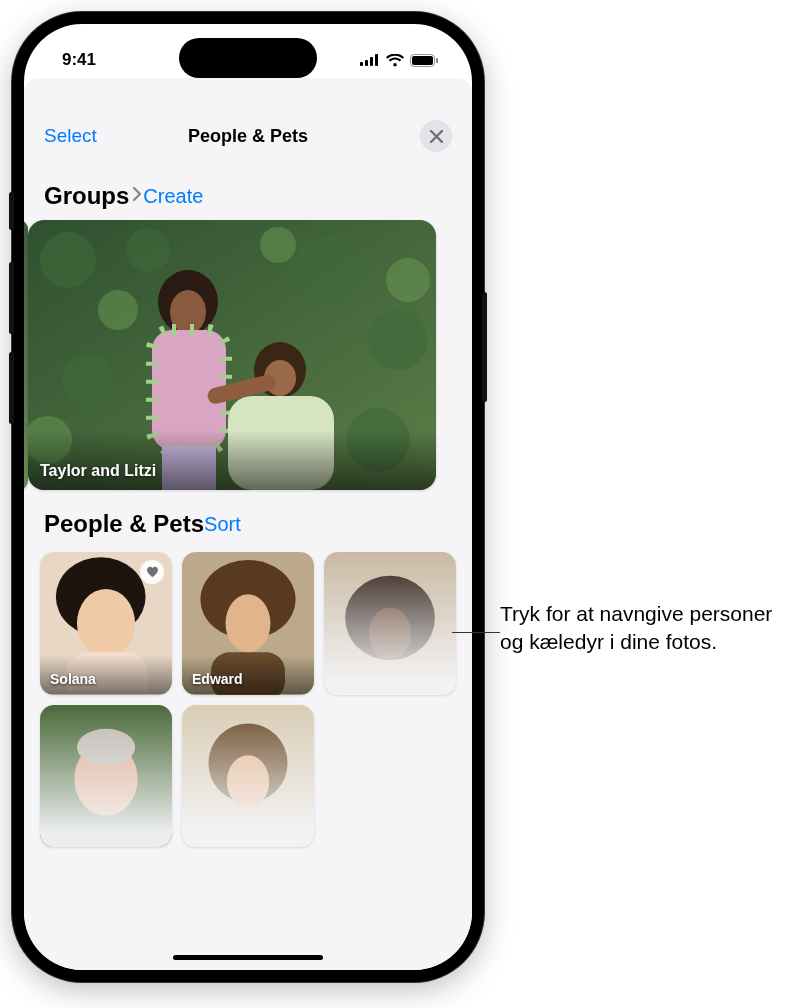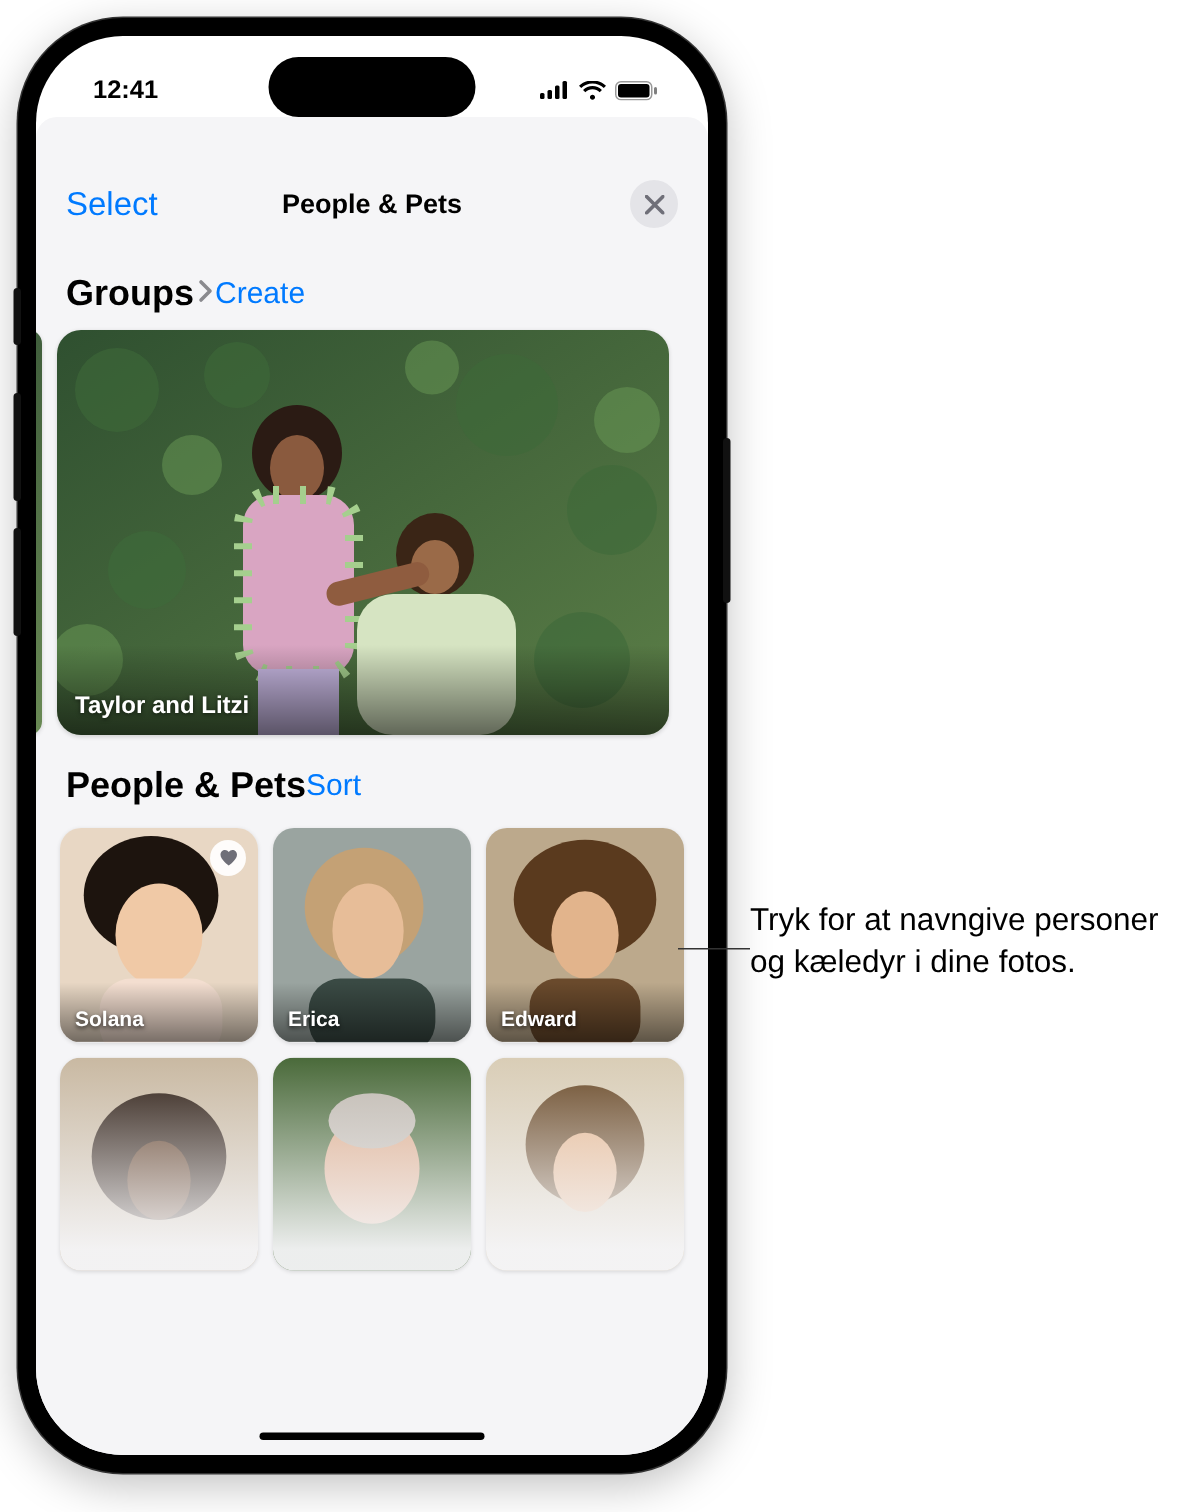--- a/index.html
+++ b/index.html
@@ -75,21 +75,21 @@
     padding-top: 30px;
   }
   .nav-bar {
     display: flex;
     align-items: center;
     justify-content: space-between;
     padding: 12px 20px 10px 20px;
   }
   .nav-left {
     color: #007aff;
-    font-size: 22px;
+    font-size: 19px;
     min-width: 70px;
   }
   .nav-title {
     font-weight: 600;
     font-size: 18px;
     color: #000;
     flex: 1;
     text-align: center;
   }
   .nav-right {
@@ -122,21 +122,20 @@
     align-items: center;
     gap: 2px;
   }
   .section-title .chev { font-size: 18px; color: #8a8a8e; font-weight: 600; }
   .section-action {
     color: #007aff;
     font-size: 20px;
   }
   .groups-row {
     display: flex;
-    gap: 10px;
     margin-left: -30px;
     align-items: flex-end;
   }
   .group-card {
     position: relative;
     border-radius: 16px;
     overflow: hidden;
     flex: none;
     box-shadow: 0 1px 3px rgba(0,0,0,.15);
   }
@@ -226,21 +225,21 @@
 <div class="phone">
   <div class="side-btn left1"></div>
   <div class="side-btn left2"></div>
   <div class="side-btn left3"></div>
   <div class="side-btn right1"></div>
 
   <div class="screen">
     <div class="island"></div>
 
     <div class="status-bar">
-      <span>12:41</span>
+      <span>9:41</span>
       <div class="status-right">
         <svg width="20" height="12" viewBox="0 0 20 12">
             <rect x="0" y="8" width="3" height="4" rx="1" fill="#000"></rect>
             <rect x="5" y="6" width="3" height="6" rx="1" fill="#000"></rect>
             <rect x="10" y="3" width="3" height="9" rx="1" fill="#000"></rect>
             <rect x="15" y="0" width="3" height="12" rx="1" fill="#000"></rect>
           </svg>
         <svg width="18" height="13" viewBox="0 0 18 13">
             <path d="M9 12.5c.9 0 1.7-.8 1.7-1.7S9.9 9.1 9 9.1s-1.7.8-1.7 1.7.8 1.7 1.7 1.7zM4.2 7.5C5.5 6.2 7.2 5.5 9 5.5s3.5.7 4.8 2l1.5-1.5C13.6 4.3 11.4 3.4 9 3.4S4.4 4.3 2.7 6L4.2 7.5zM0 3.2C2.4.9 5.6-.4 9-.4s6.6 1.3 9 3.6l-1.5 1.5C14.5 2.8 11.8 1.7 9 1.7S3.5 2.8 1.5 4.7L0 3.2z" fill="#000"></path>
           </svg>
@@ -356,30 +355,20 @@
             <div class="fav-badge">
               <svg width="13" height="12" viewBox="0 0 13 12">
                   <path d="M6.5 11S1 7.3 1 3.9C1 2 2.4.7 4 .7c1 0 1.9.5 2.5 1.3C7.1 1.2 8 .7 9 .7c1.6 0 3 1.3 3 3.2C12 7.3 6.5 11 6.5 11z" fill="#6f6f78"></path>
                 </svg>
             </div>
             <div class="tile-name">Solana</div>
           </div>
 
 
 
-          <div class="person-tile">
-            <svg class="tile-img" viewBox="0 0 100 108" preserveAspectRatio="xMidYMid slice">
-              <rect width="100" height="108" fill="#9aa4a0"></rect>
-              <ellipse cx="46" cy="40" rx="30" ry="30" fill="#c4a175"></ellipse>
-              <ellipse cx="48" cy="52" rx="18" ry="24" fill="#e7bd98"></ellipse>
-              <rect x="18" y="76" width="64" height="38" rx="16" fill="#3a4a44"></rect>
-              <rect x="0" y="78" width="100" height="30" fill="url(#sh)"></rect>
-            </svg>
-            <div class="tile-name">Erica</div>
-          </div>
 
 
           <div class="person-tile">
             <svg class="tile-img" viewBox="0 0 100 108" preserveAspectRatio="xMidYMid slice">
               <rect width="100" height="108" fill="#bca98c"></rect>
               <ellipse cx="50" cy="36" rx="36" ry="30" fill="#5a3a1e"></ellipse>
               <ellipse cx="50" cy="54" rx="17" ry="22" fill="#e2b48c"></ellipse>
               <rect x="22" y="76" width="56" height="36" rx="14" fill="#6a4a2c"></rect>
               <rect x="0" y="78" width="100" height="30" fill="url(#sh)"></rect>
             </svg>

